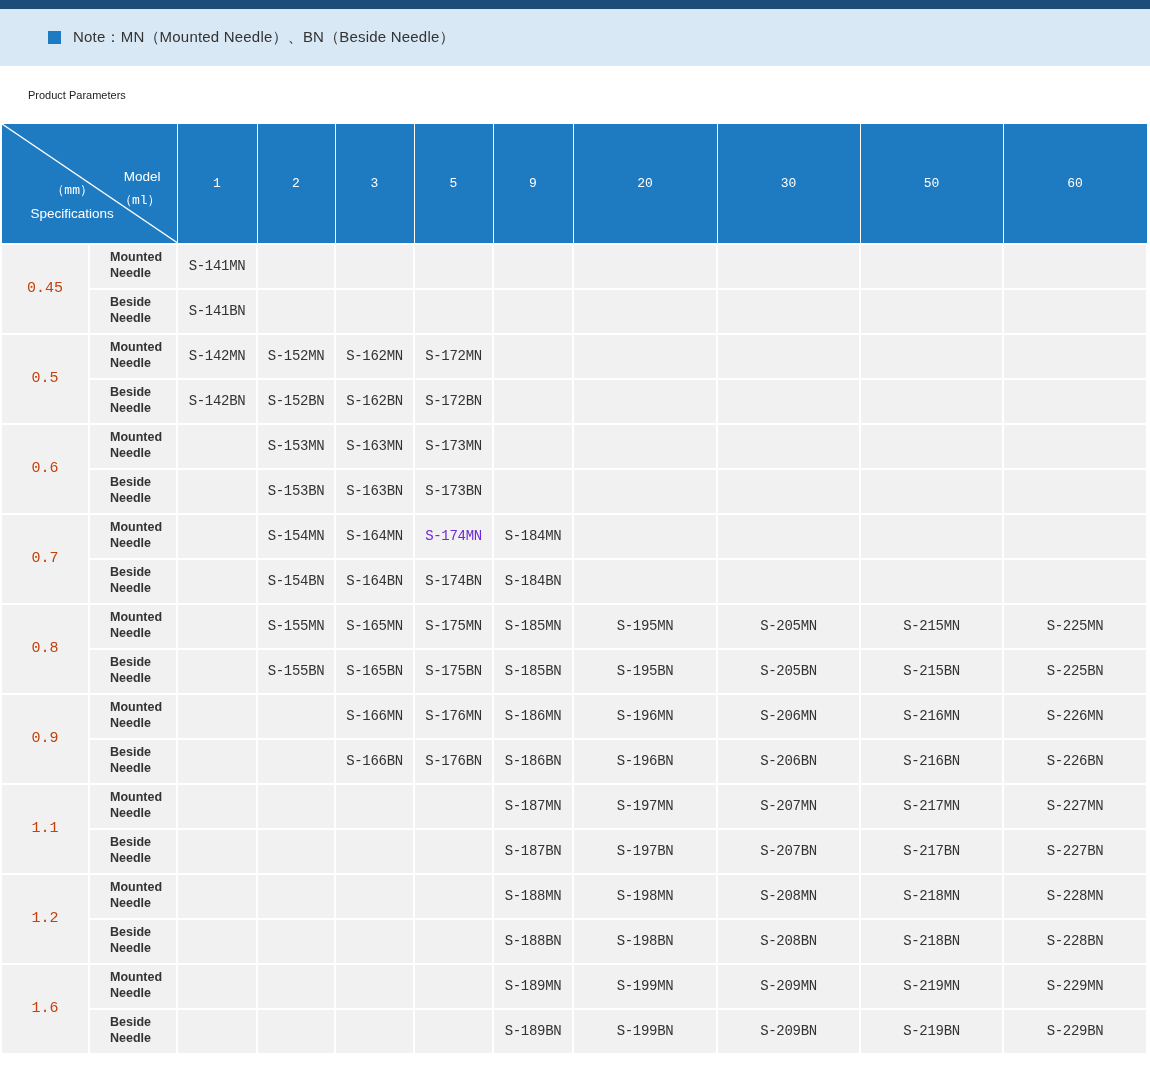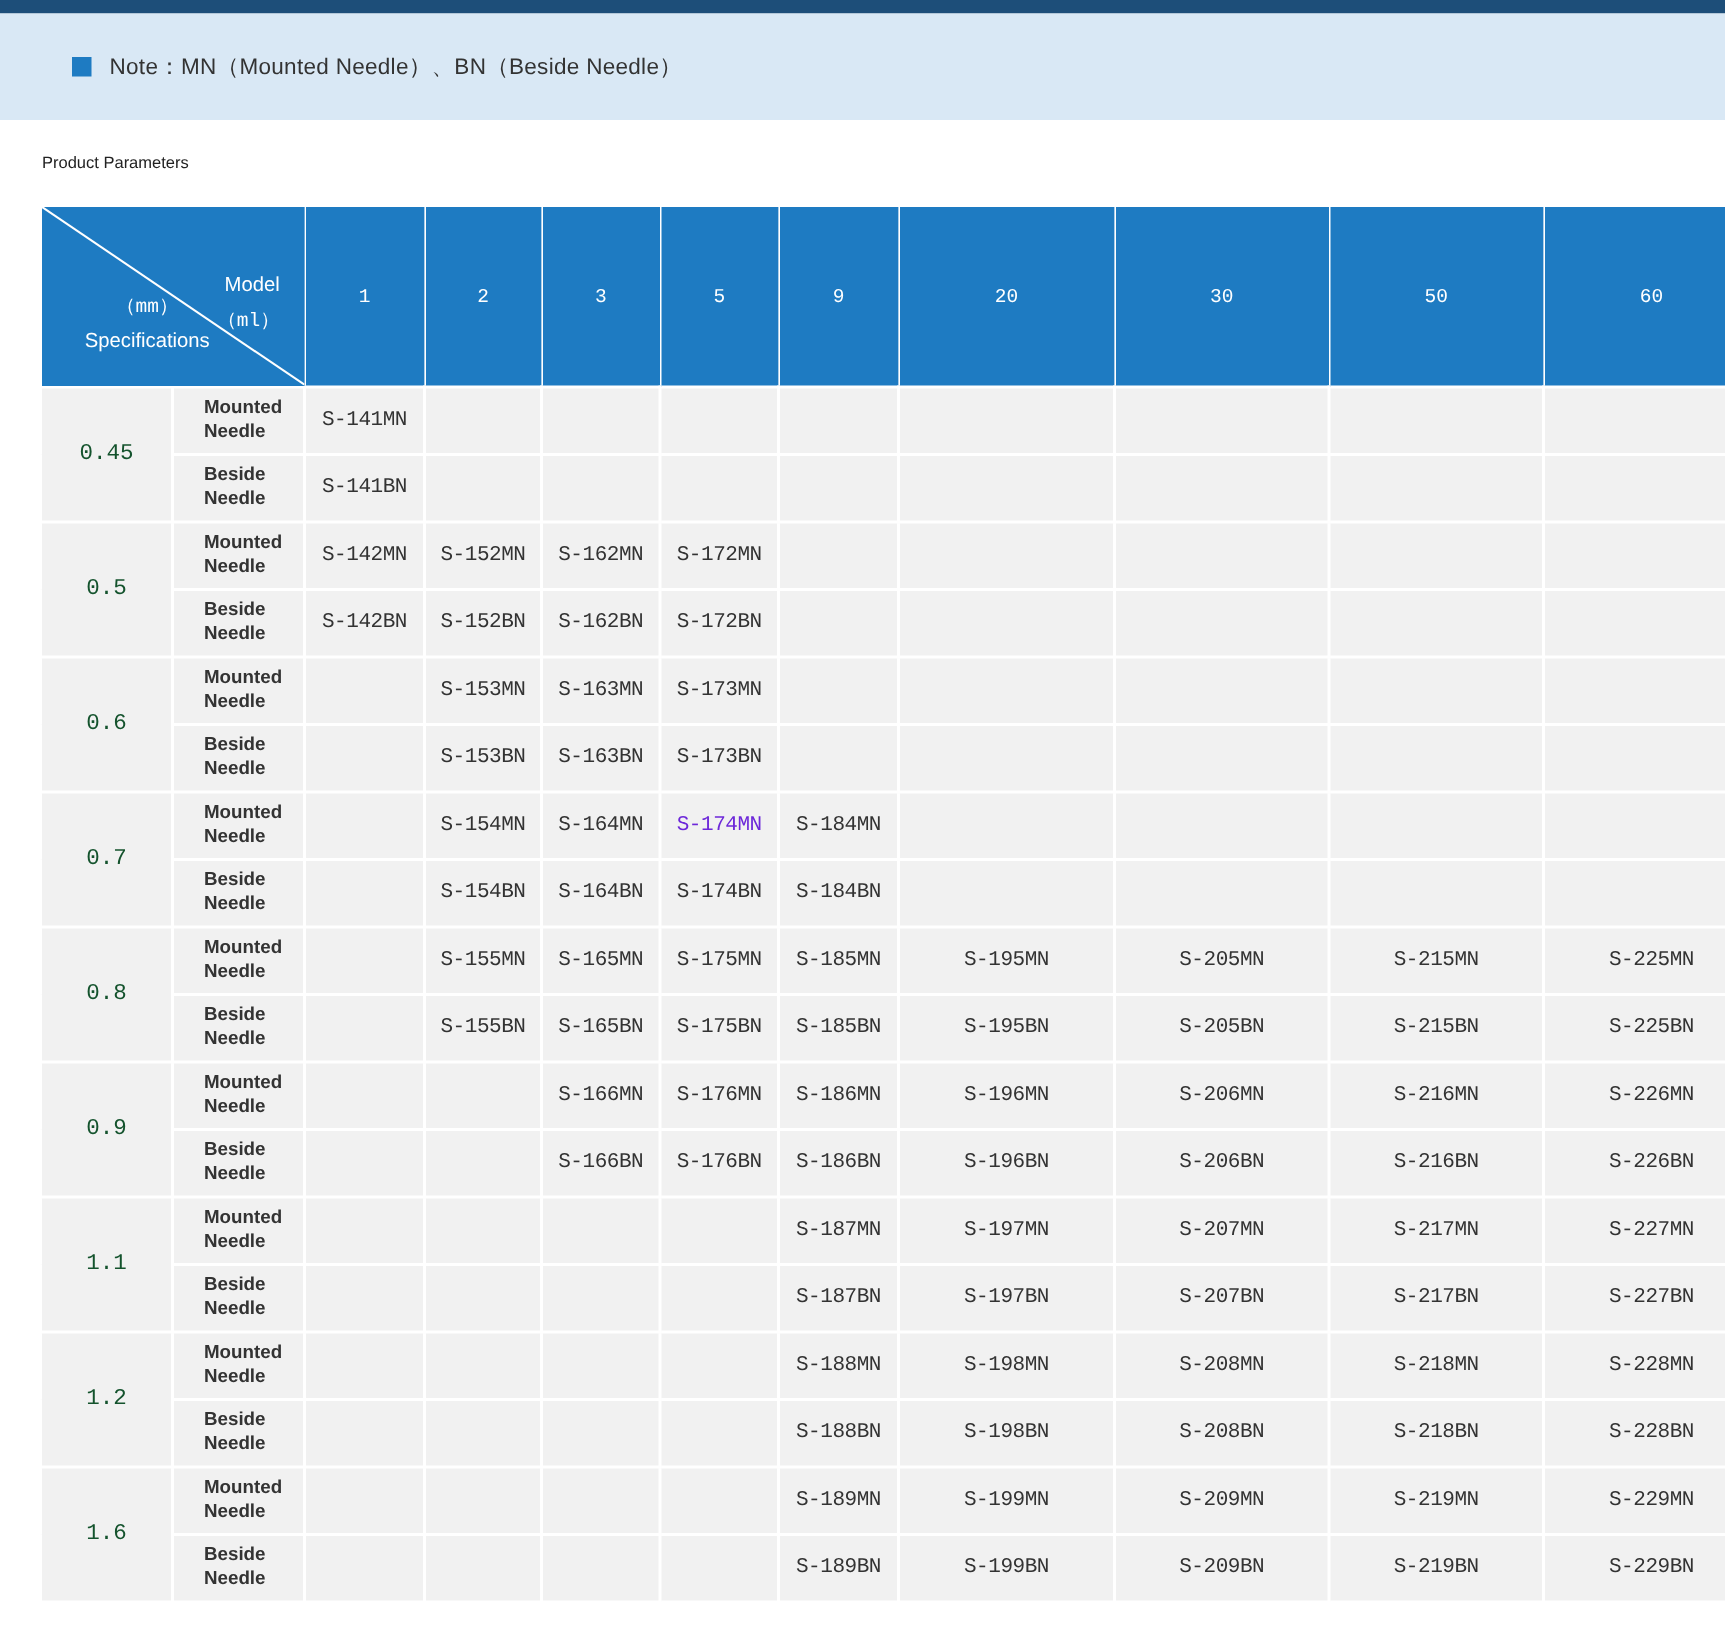--- a/index.html
+++ b/index.html
@@ -2,44 +2,44 @@
 <html><head>
 <meta charset="utf-8">
 <style>
   * { margin:0; padding:0; box-sizing:border-box; }
   body {
     width:1150px; height:1090px; background:#ffffff; overflow:hidden;
     font-family:"Liberation Sans", sans-serif; color:#333;
   }
   .top-bar { width:1150px; height:9px; background:#1d4e79; }
   .note-band {
-    width:1150px; height:71px; background:#d9e8f5;
+    width:1150px; height:57px; background:#d9e8f5;
     display:flex; align-items:center; padding-left:48px;
   }
   .note-bullet { width:13px; height:13px; background:#1e7bc2; margin-right:12px; flex:0 0 auto; }
   .note-text { font-size:15px; color:#333; letter-spacing:0.2px; }
   .section-title { margin:23px 0 0 28px; font-size:11px; color:#222; }
 
-  .table-wrap { margin-top:22px;padding-left:26px; }
+  .table-wrap { margin-top:22px; }
   table { border-collapse:collapse; table-layout:fixed; width:1146px; }
   thead tr { height:120px; }
   tbody tr { height:45px; }
   thead th { background:#1e7bc2; border:1px solid #fff; color:#fff; font-weight:normal; }
   th.colnum { font-family:"Liberation Mono", monospace; font-size:13px; }
   th.corner { position:relative; padding:0; }
   .diag { position:absolute; left:0; top:0; width:100%; height:100%; display:block; }
   .corner-model { position:absolute; top:40px; right:16px; text-align:right; line-height:1.45; }
   .corner-spec  { position:absolute; bottom:18px; left:16px; text-align:center; line-height:1.45;margin-left:13px; }
   .lbl-sans { font-size:13.5px; font-family:"Liberation Sans", sans-serif; }
   .lbl-mono { font-size:13px; font-family:"Liberation Mono", monospace; }
 
   tbody td { background:#f1f1f1; border:2px solid #fff; }
   td.spec {
     text-align:center; font-family:"Liberation Mono", monospace;
-    font-size:15px; color:#14532d;
+    font-size:15px; color:#c2410c;
   }
   td.ntype {
     text-align:left; padding-left:20px; font-size:12.5px; line-height:1.25; color:#333;font-weight:bold;
   }
   td.code {
     text-align:center; font-family:"Liberation Mono", monospace;
     font-size:14px; color:#333; letter-spacing:-0.3px;
   }
 </style>
 </head>

